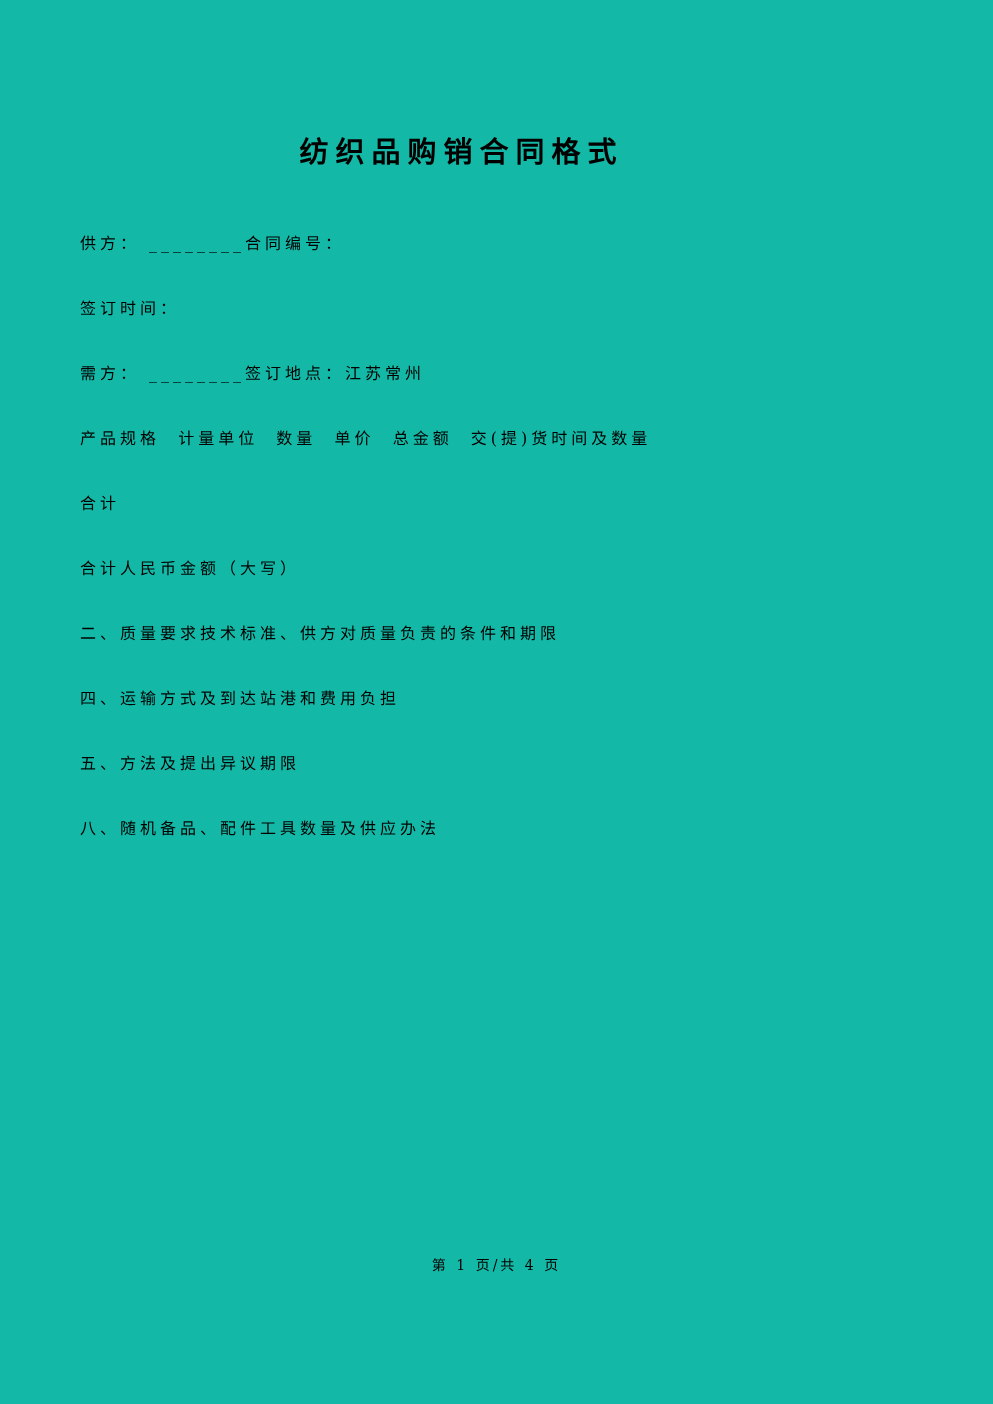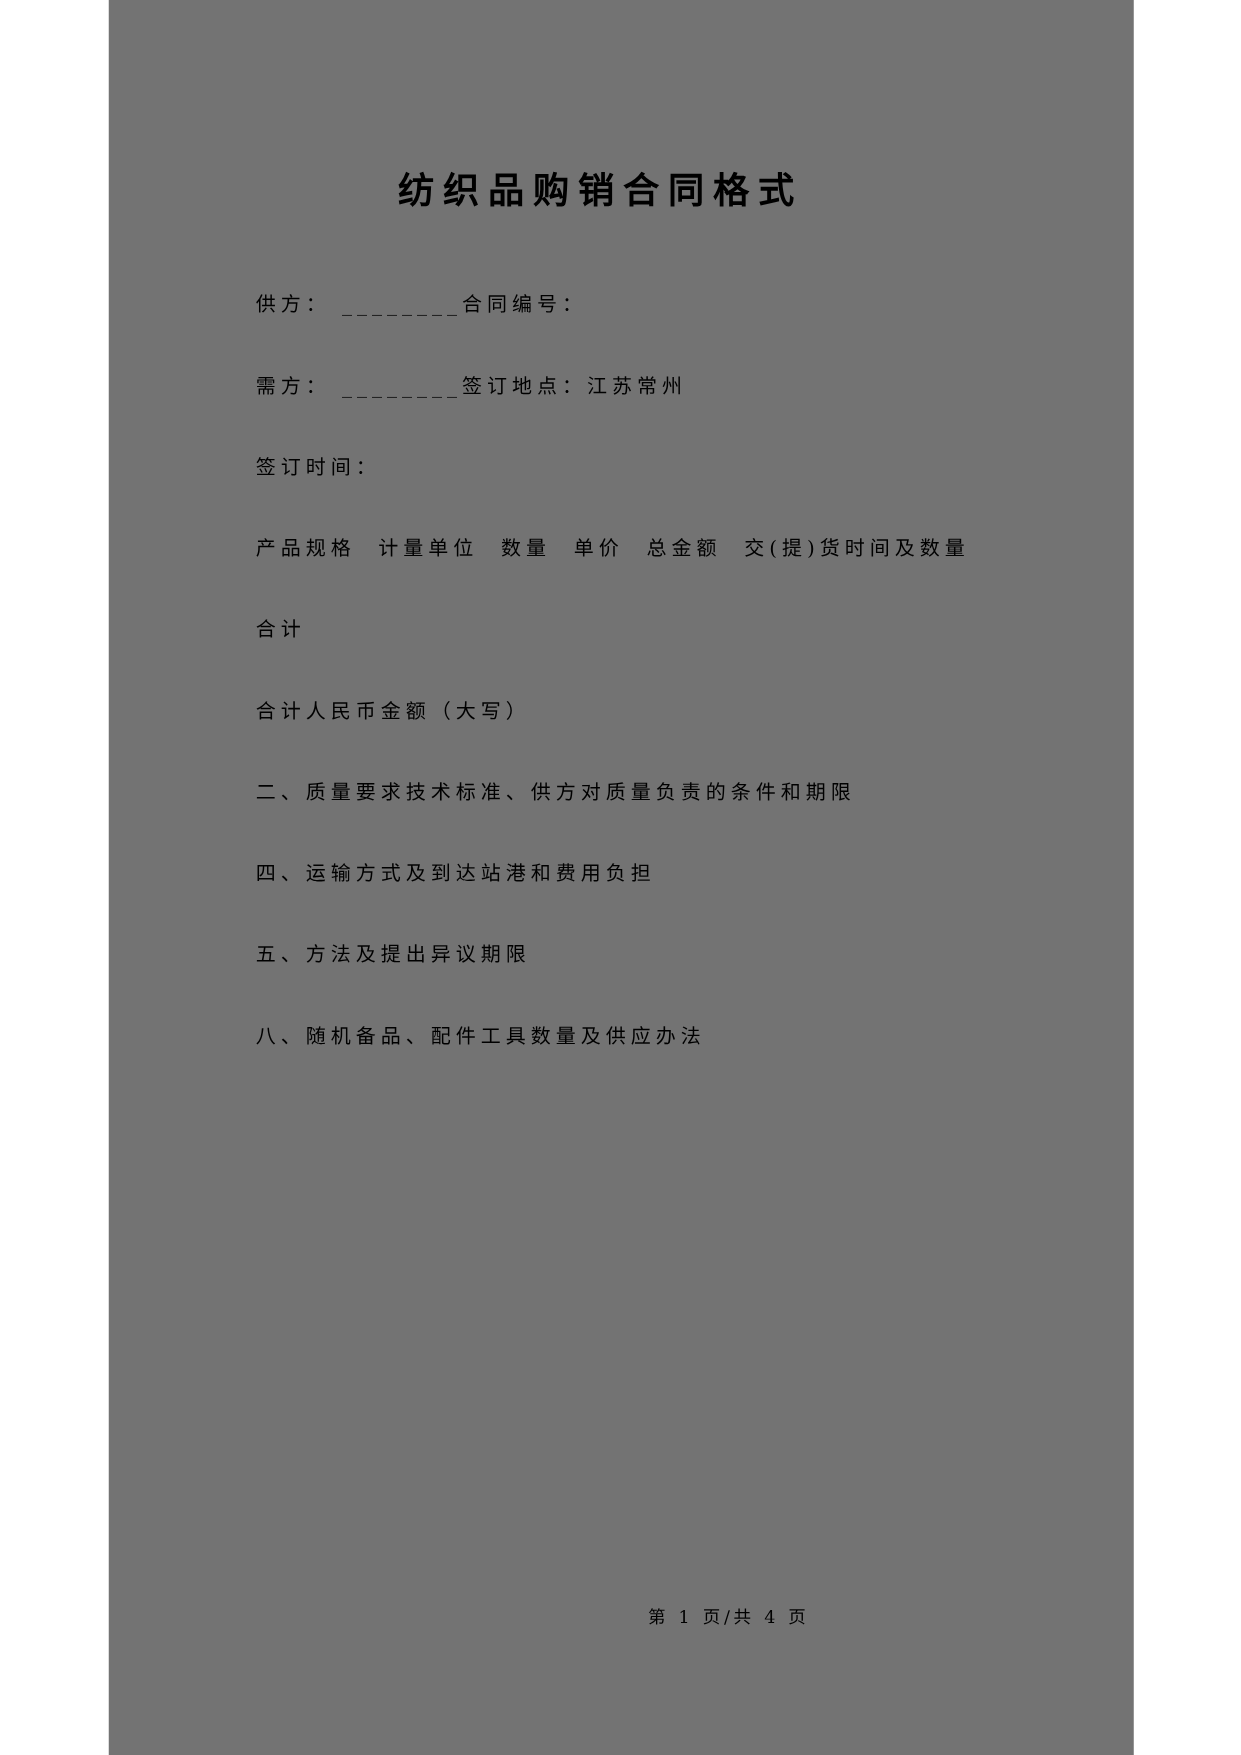--- a/index.html
+++ b/index.html
@@ -2,29 +2,29 @@
 <html lang="zh-CN"><head>
 <meta charset="utf-8">
 <style>
   html, body {
     margin: 0;
     padding: 0;
     background: #ffffff;
   }
   .page {
     position: relative;
-    width: 820px;
+    width: 993px;
     height: 1404px;
     margin: 0 auto;
-    background: #737373;
+    background: #14b8a6;
     color: #000000;
     overflow: hidden;
     font-family: "DejaVu Serif", "Liberation Serif", serif;
     box-sizing: border-box;
-    padding: 132px 90px 0 118px;
+    padding: 132px 90px 0 80px;
   }
   .doc-title {
     margin: 0 60px 47px 0;
     text-align: center;
     font-size: 29px;
     font-weight: bold;
     line-height: 40px;
     letter-spacing: 7px;
     white-space: nowrap;
   }
@@ -32,40 +32,40 @@
     margin: 0 0 15px 0;
     font-size: 16px;
     font-weight: normal;
     line-height: 50px;
     letter-spacing: 4px;
     white-space: pre-wrap;
     max-width: 760px;
   }
   .page-footer {
     position: absolute;
-    top: 1281px;
+    top: 1252px;
     left: 0;
     width: 993px;
     text-align: center;
     font-size: 14px;
     letter-spacing: 3px;
     line-height: 26px;
     color: #000000;
   }
 </style>
 </head>
 <body>
 
 <div class="page">
 
   <h1 class="doc-title">纺织品购销合同格式</h1>
 
   <p class="para">供方： ________合同编号：</p>
+  <p class="para">签订时间：</p>
   <p class="para">需方： ________签订地点：江苏常州</p>
-  <p class="para">签订时间：</p>
   <p class="para">产品规格  计量单位  数量  单价  总金额  交(提)货时间及数量</p>
   <p class="para">合计</p>
   <p class="para">合计人民币金额（大写）</p>
   <p class="para">二、质量要求技术标准、供方对质量负责的条件和期限</p>
   <p class="para">四、运输方式及到达站港和费用负担</p>
   <p class="para">五、方法及提出异议期限</p>
   <p class="para">八、随机备品、配件工具数量及供应办法</p>
 
   <div class="page-footer">第 1 页/共 4 页</div>
 

